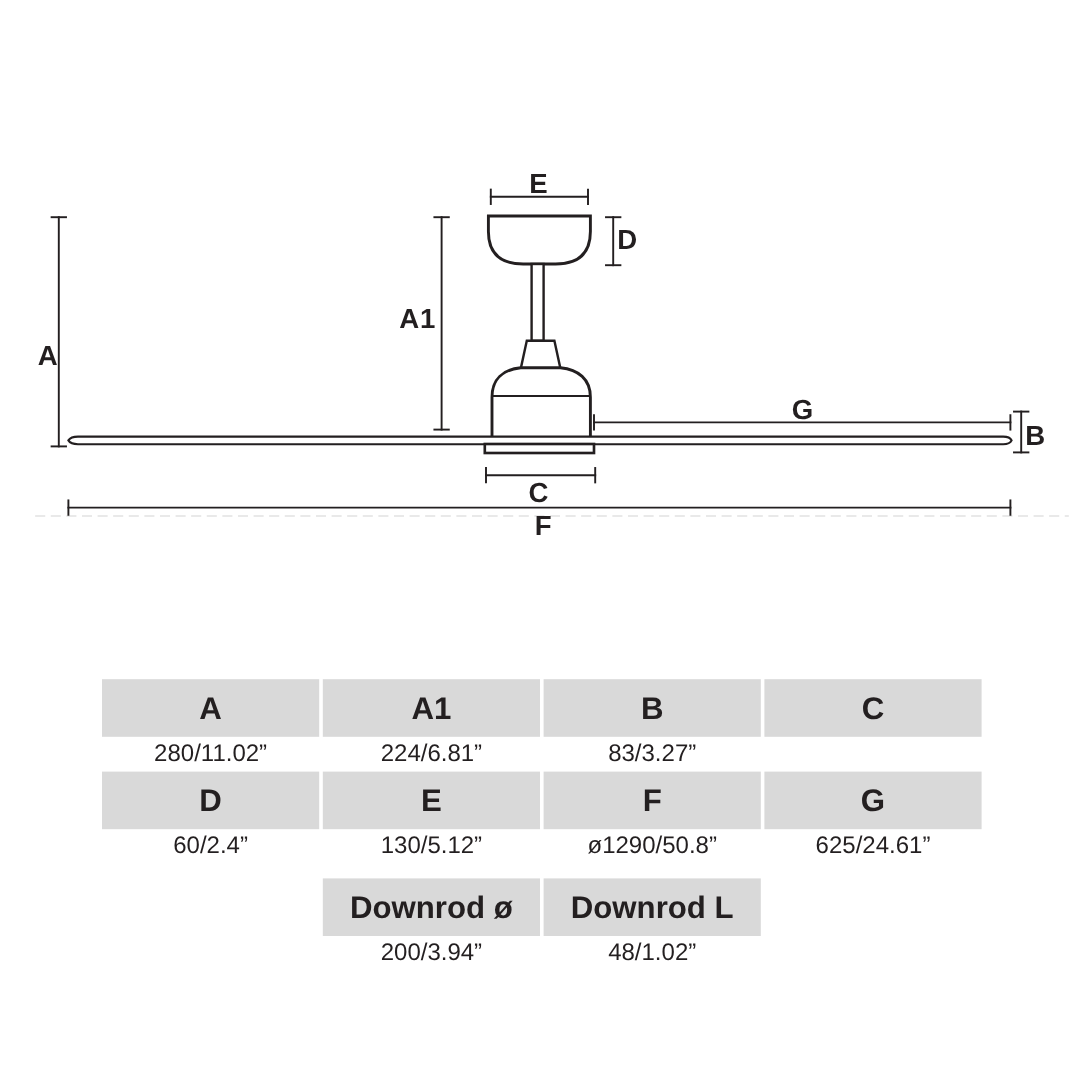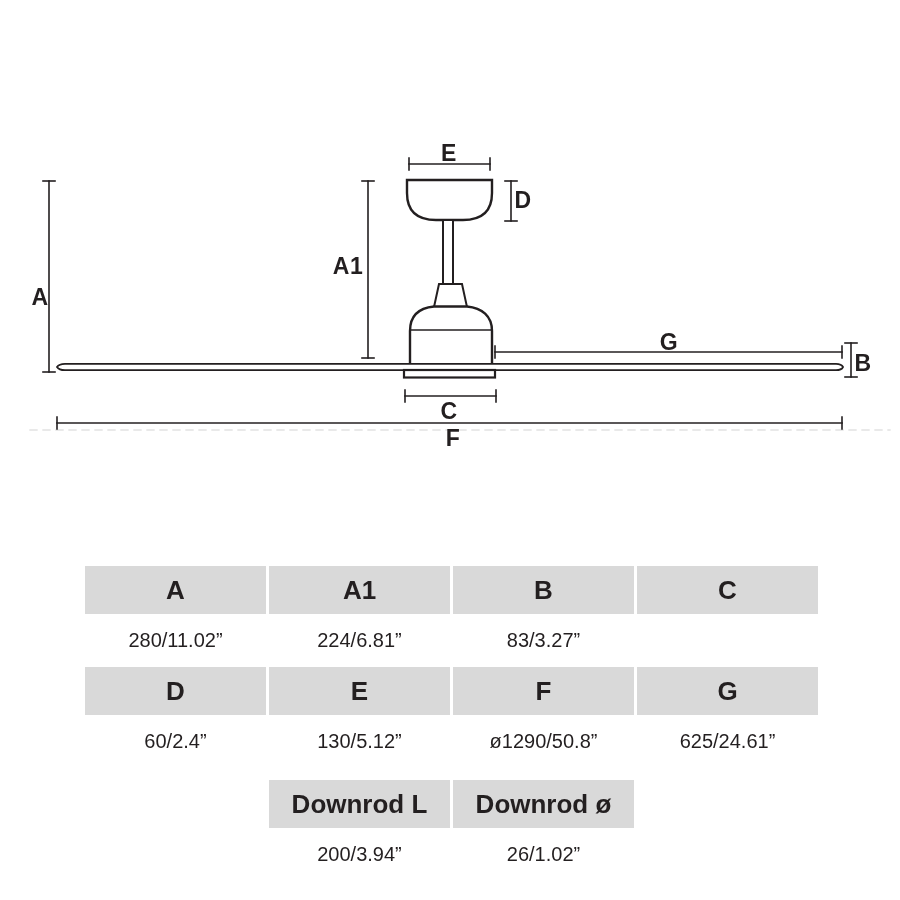--- a/index.html
+++ b/index.html
@@ -11,21 +11,21 @@
   .stage{position:relative;width:900px;height:900px;background:#fff;}
   .drawing{position:absolute;left:0;top:0;}
   .dlabel{
     position:absolute;transform:translate(-50%,-50%);
     font-weight:700;font-size:23px;line-height:1;letter-spacing:.5px;
     white-space:nowrap;
   }
   .dim-table{position:absolute;left:85px;top:566px;width:733px;}
   .trow{display:grid;grid-template-columns:repeat(4,1fr);column-gap:3px;}
   .trow.h{height:48px;}
-  .trow.v{height:53px;}
+  .trow.v{height:29px;}
   .gap-before{margin-top:12px;}
   .cell{display:flex;align-items:center;justify-content:center;min-width:0;}
   .cell.head{background:#d9d9d9;font-weight:700;font-size:26px;}
   .cell.val{background:transparent;font-size:20px;}
   .cell.blank{background:transparent;}
 </style>
 </head>
 <body>
 
 <div class="stage">
@@ -127,25 +127,25 @@
     </div>
     <div class="trow v">
       <div class="cell val">60/2.4”</div>
       <div class="cell val">130/5.12”</div>
       <div class="cell val">ø1290/50.8”</div>
       <div class="cell val">625/24.61”</div>
     </div>
 
     <div class="trow h gap-before">
       <div class="cell blank"></div>
+      <div class="cell head">Downrod ø</div>
       <div class="cell head">Downrod L</div>
-      <div class="cell head">Downrod ø</div>
       <div class="cell blank"></div>
     </div>
     <div class="trow v">
       <div class="cell blank"></div>
       <div class="cell val">200/3.94”</div>
-      <div class="cell val">26/1.02”</div>
+      <div class="cell val">48/1.02”</div>
       <div class="cell blank"></div>
     </div>
 
   </div>
 </div>
 
 </body></html>

